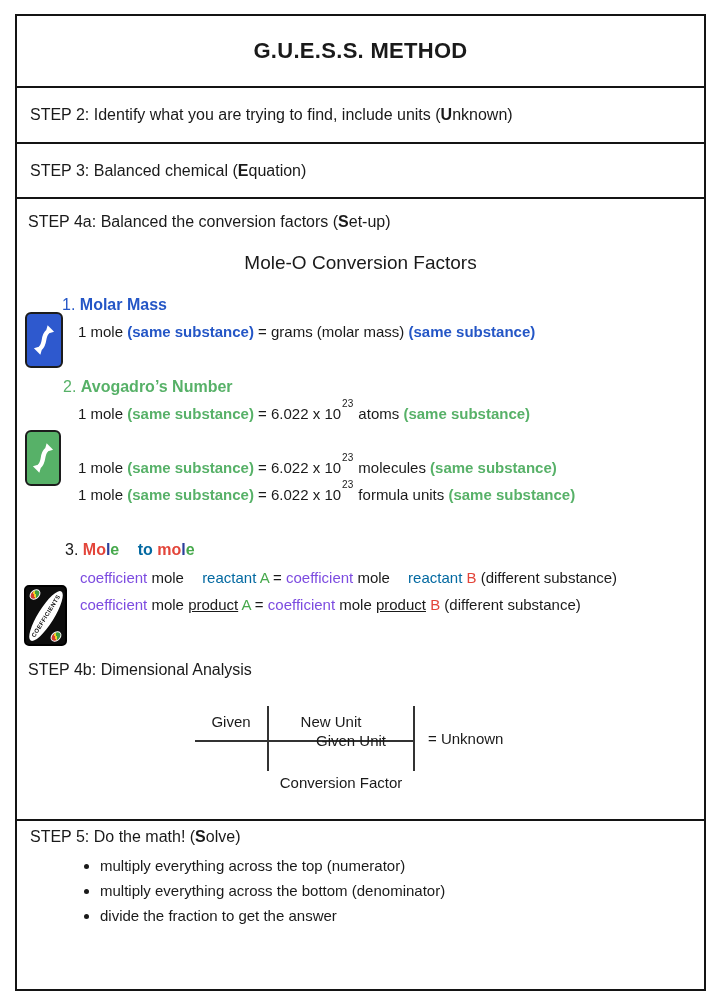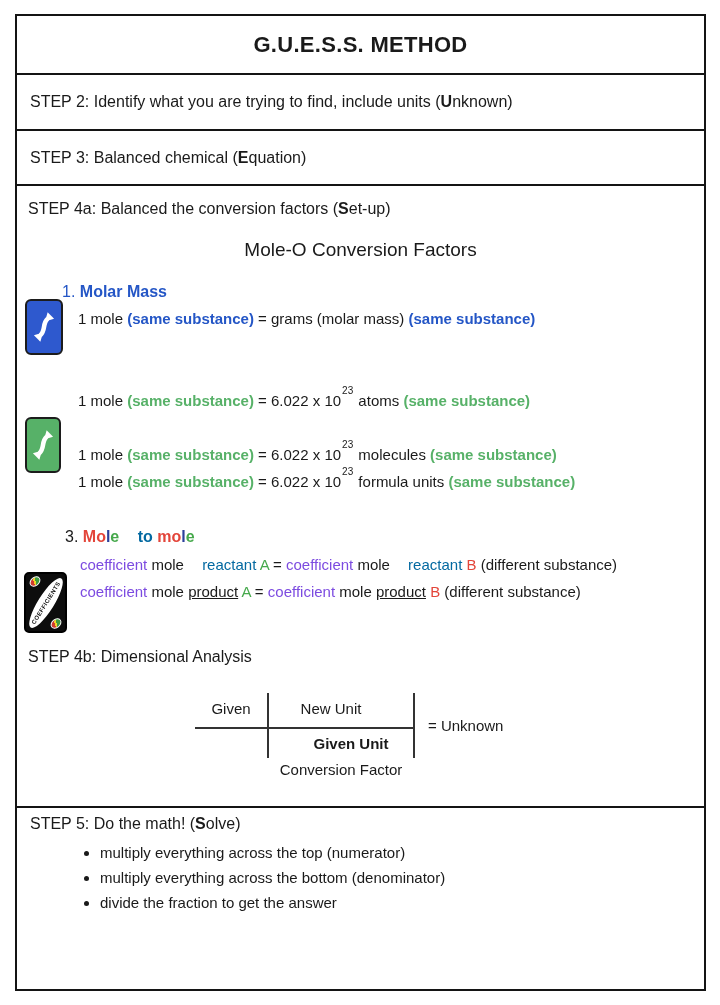--- a/index.html
+++ b/index.html
@@ -9,21 +9,21 @@
     -webkit-font-smoothing:antialiased;
   }
   .outer{
     position:absolute;left:15px;top:14px;width:691px;height:977px;
     border:2px solid #141414;box-sizing:border-box;background:#fff;
   }
   .row{
     box-sizing:border-box;border-bottom:2px solid #141414;
     display:flex;align-items:center;padding-left:13px;font-size:16px;
   }
-  .title-row{height:59px;justify-content:center;padding-left:0;
+  .title-row{height:72px;justify-content:center;padding-left:0;
     font-weight:bold;font-size:22px;letter-spacing:.3px;}
   .r1{height:57px}.r2{height:56px}.r3{height:55px}
   .r4{height:622px;display:block;position:relative;padding:0;}
   .r5{height:96px;display:block;border-bottom:none;padding:7px 0 0 13px;}
   .abs{position:absolute;margin:0;}
   .stepline{font-size:16px;white-space:nowrap;}
   .moleo-h{width:100%;text-align:center;font-size:19px;}
   .sec-h{font-size:16px;white-space:nowrap;}
   .sec-h b{font-weight:bold;}
   .bodyline{font-size:15px;white-space:nowrap;}
@@ -89,20 +89,21 @@
     <p class="abs sec-h blue-h" style="left:45px;top:97px;"><span>1.</span>&nbsp;<b>Molar Mass</b></p>
     <div class="card card-blue">
       <svg viewBox="0 0 24 34">
         <path d="M8 26 C 14 21, 10 13, 16 8" stroke="#ffffff" stroke-width="5" fill="none"></path>
         <polygon points="16,1 23,8 13,11" fill="#ffffff"></polygon>
         <polygon points="8,33 1,26 11,23" fill="#ffffff"></polygon>
       </svg>
     </div>
     <p class="abs bodyline" style="left:61px;top:124px;"><span>1 mole </span><span class="ss-blue">(same substance)</span><span> = grams (molar mass) </span><span class="ss-blue">(same substance)</span></p>
 
+    <p class="abs sec-h green-h" style="left:46px;top:179px;"><span>2.</span>&nbsp;<b>Avogadro’s Number</b></p>
     <div class="card card-green">
       <svg viewBox="0 0 24 34">
         <path d="M8 26 C 14 21, 10 13, 16 8" stroke="#ffffff" stroke-width="5" fill="none"></path>
         <polygon points="16,1 23,8 13,11" fill="#ffffff"></polygon>
         <polygon points="8,33 1,26 11,23" fill="#ffffff"></polygon>
       </svg>
     </div>
     <p class="abs bodyline" style="left:61px;top:205px;"><span>1 mole </span><span class="ss-green">(same substance)</span><span> = 6.022 x 10</span><sup>23</sup><span> atoms </span><span class="ss-green">(same substance)</span></p>
     <p class="abs bodyline" style="left:61px;top:259px;"><span>1 mole </span><span class="ss-green">(same substance)</span><span> = 6.022 x 10</span><sup>23</sup><span> molecules </span><span class="ss-green">(same substance)</span></p>
     <p class="abs bodyline" style="left:61px;top:286px;"><span>1 mole </span><span class="ss-green">(same substance)</span><span> = 6.022 x 10</span><sup>23</sup><span> formula units </span><span class="ss-green">(same substance)</span></p>
@@ -119,21 +120,21 @@
 
     <p class="abs bodyline" style="left:63px;top:370px;"><span class="c-purple">coefficient</span><span> mole </span><span class="c-blue">reactant</span><span class="c-green"> A</span><span> = </span><span class="c-purple">coefficient</span><span> mole </span><span class="c-blue">reactant</span><span class="c-red"> B</span><span> (different substance)</span></p>
     <p class="abs bodyline" style="left:63px;top:397px;"><span class="c-purple">coefficient</span><span> mole </span><span class="u">product</span><span class="c-green"> A</span><span> = </span><span class="c-purple">coefficient</span><span> mole </span><span class="u">product</span><span class="c-red"> B</span><span> (different substance)</span></p>
 
     <p class="abs stepline" style="left:11px;top:462px;">STEP 4b: Dimensional Analysis</p>
 
     <p class="abs dg-text" style="left:178px;top:514px;width:72px;">Given</p>
     <div class="abs vline" style="left:250px;top:507px;height:65px;"></div>
     <p class="abs dg-text" style="left:252px;top:514px;width:124px;">New Unit</p>
     <div class="abs hline" style="left:178px;top:541px;width:219px;"></div>
-    <p class="abs dg-text" style="left:252px;top:549px;width:164px;font-weight:bold;">Given Unit</p>
+    <p class="abs dg-text" style="left:252px;top:533px;width:164px;">Given Unit</p>
     <div class="abs vline" style="left:396px;top:507px;height:65px;"></div>
     <p class="abs dg-text" style="left:411px;top:531px;">= Unknown</p>
     <p class="abs dg-text" style="left:252px;top:575px;width:144px;">Conversion Factor</p>
   </div>
 
   <div class="row r5">
     <p class="stepline" style="margin:0;"><span>STEP 5: Do the math! (</span><b>S</b><span>olve)</span></p>
     <ul class="mathlist">
       <li>multiply everything across the top (numerator)</li>
       <li>multiply everything across the bottom (denominator)</li>

